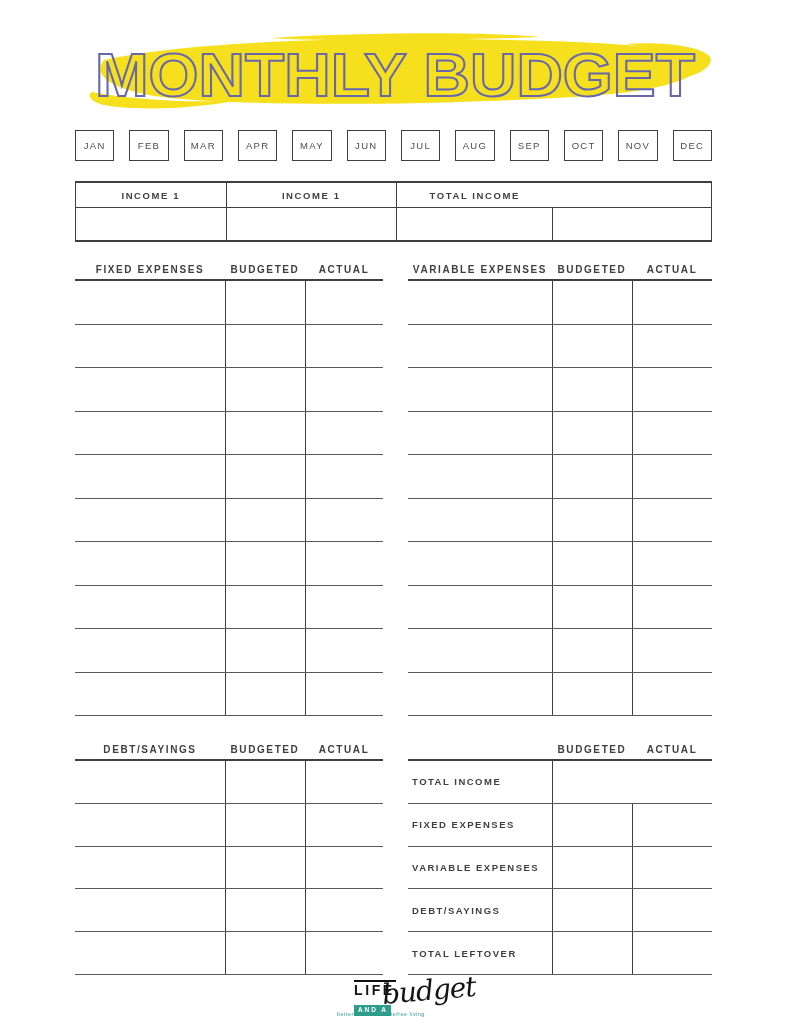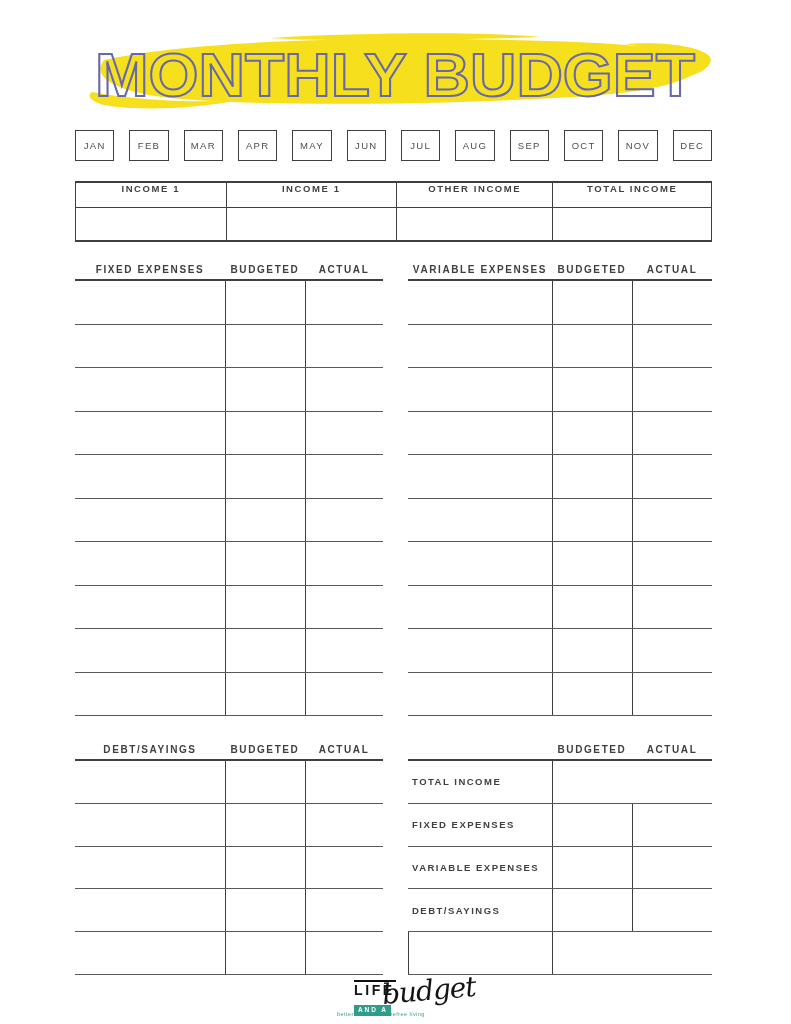--- a/index.html
+++ b/index.html
@@ -16,21 +16,21 @@
     font-size:9.5px;letter-spacing:1.3px;color:#4c4c4c;background:#fff;box-sizing:border-box;
   }
   
   .income-table{
     position:absolute;left:75px;top:181px;width:637px;box-sizing:border-box;
     border:1.6px solid var(--line);border-top-width:2.4px;border-bottom-width:2px;
   }
   .inc-row{display:grid;grid-template-columns:150fr 171fr 157fr 159fr;}
   .inc-row.header{height:24px;border-bottom:1.8px solid var(--line);}
   .inc-row.body{height:32px;}
-  .inc-cell{display:flex;justify-content:center;box-sizing:border-box;}
+  .inc-cell{display:flex;align-items:center;justify-content:center;box-sizing:border-box;}
   .inc-row .inc-cell + .inc-cell{border-left:1.5px solid var(--line);}
   .inc-head-label{font-size:9.5px;letter-spacing:1.6px;color:var(--text);font-weight:bold;}
   
   .col-headers{position:absolute;display:grid;height:14px;}
   .col-headers .hcell{
     display:flex;align-items:flex-end;justify-content:center;
     font-size:10px;font-weight:bold;letter-spacing:1.6px;color:var(--text);white-space:nowrap;
   }
   .ch-left{left:75px;width:308px;grid-template-columns:150px 80px 78px;}
   .ch-right{left:408px;width:304px;grid-template-columns:144px 80px 80px;}
@@ -105,23 +105,20 @@
 
   <div class="income-table">
     <div class="inc-row header">
       <div class="inc-cell">
           <span class="inc-head-label">INCOME 1</span>
         </div>
       <div class="inc-cell">
           <span class="inc-head-label">INCOME 1</span>
         </div>
       <div class="inc-cell">
-          <span class="inc-head-label">OTHER INCOME</span>
-        </div>
-      <div class="inc-cell">
           <span class="inc-head-label">TOTAL INCOME</span>
         </div>
     </div>
     <div class="inc-row body">
       <div class="inc-cell"></div>
       <div class="inc-cell"></div>
       <div class="inc-cell"></div>
       <div class="inc-cell"></div>
     </div>
   </div>
@@ -295,20 +292,21 @@
         <div class="slabel">VARIABLE EXPENSES</div>
         <div class="scell"></div>
         <div class="scell"></div>
       </div>
       <div class="srow">
         <div class="slabel">DEBT/SAYINGS</div>
         <div class="scell"></div>
         <div class="scell"></div>
       </div>
       <div class="srow">
+        <div class="slabel">TOTAL LEFTOVER</div>
         <div class="scell"></div>
         <div class="scell"></div>
       </div>
     </div>
 
   <div class="footer-logo">
     <div class="logo-left">
       <div class="logo-topline"></div>
       <div class="logo-life">LIFE</div>
       <div class="logo-anda">AND A</div>

